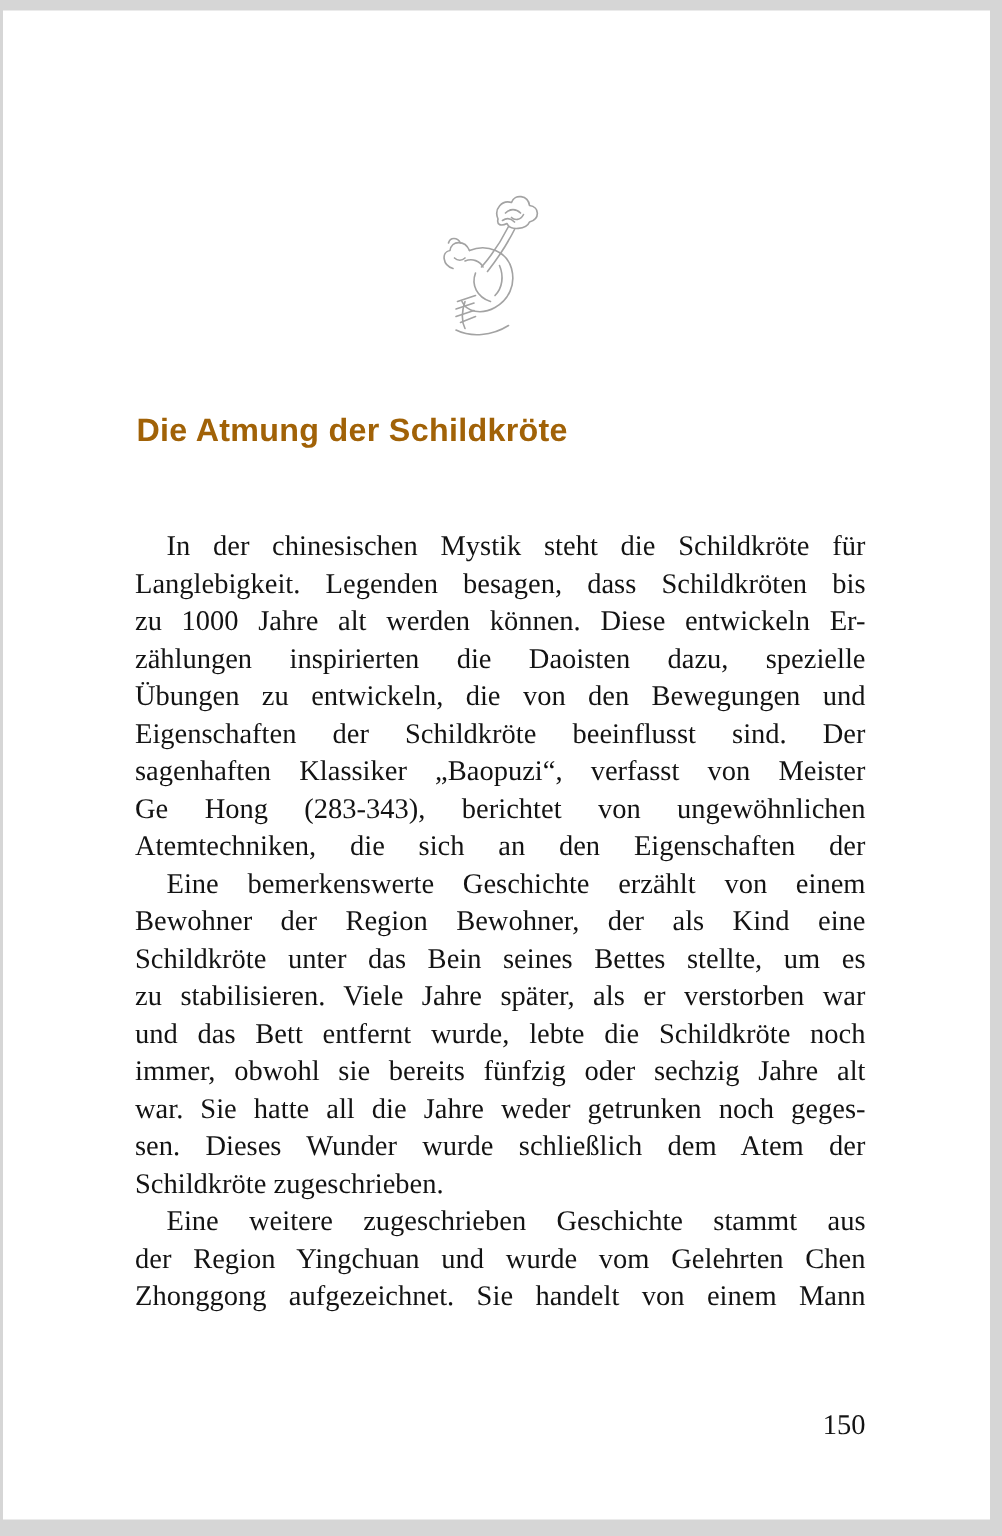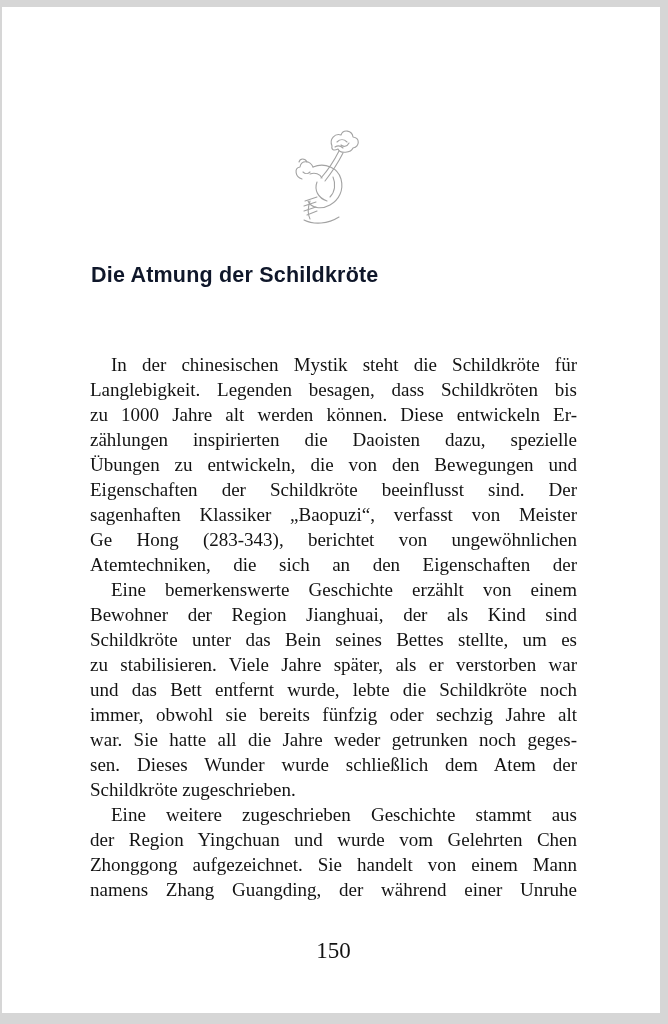--- a/index.html
+++ b/index.html
@@ -25,28 +25,28 @@
   .ornament {
     position: absolute;
     left: 281px;
     top: 122px;
     width: 82px;
     height: 98px;
   }
   .chapter-title {
     position: absolute;
     left: 89px;
-    top: 254px;
+    top: 266px;
     margin: 0;
     font-family: "Liberation Sans", "DejaVu Sans", sans-serif;
     font-weight: bold;
     font-size: 21.5px;
     line-height: 28px;
     letter-spacing: 0.2px;
-    color: #0f172a;
+    color: #a16207;
     white-space: nowrap;
   }
   .text-block {
     position: absolute;
     left: 88px;
     top: 334px;
     width: 487px;
     font-size: 19px;
     line-height: 25px;
     color: #131313;
@@ -64,22 +64,22 @@
     text-align-last: left;
   }
   .line.indent {
     padding-left: 21px;
   }
   .page-number {
     position: absolute;
     left: 88px;
     top: 931px;
     width: 487px;
-    text-align: center;
-    font-size: 23px;
+    text-align: right;
+    font-size: 19px;
     line-height: 25px;
     color: #131313;
   }
 </style>
 </head>
 <body>
 
 <div class="page">
 
   <svg class="ornament" viewBox="0 0 82 98" fill="none" stroke="#a3a3a3" stroke-width="1.1" stroke-linecap="round" stroke-linejoin="round">
@@ -117,29 +117,28 @@
       <div class="line indent">In der chinesischen Mystik steht die Schildkröte für</div>
       <div class="line">Langlebigkeit. Legenden besagen, dass Schildkröten bis</div>
       <div class="line">zu 1000 Jahre alt werden können. Diese entwickeln Er-</div>
       <div class="line">zählungen inspirierten die Daoisten dazu, spezielle</div>
       <div class="line">Übungen zu entwickeln, die von den Bewegungen und</div>
       <div class="line">Eigenschaften der Schildkröte beeinflusst sind. Der</div>
       <div class="line">sagenhaften Klassiker „Baopuzi“, verfasst von Meister</div>
       <div class="line">Ge Hong (283-343), berichtet von ungewöhnlichen</div>
       <div class="line">Atemtechniken, die sich an den Eigenschaften der</div>
       <div class="line indent">Eine bemerkenswerte Geschichte erzählt von einem</div>
-      <div class="line">Bewohner der Region Jianghuai, der als Kind sind</div>
+      <div class="line">Bewohner der Region Bewohner, der als Kind eine</div>
       <div class="line">Schildkröte unter das Bein seines Bettes stellte, um es</div>
       <div class="line">zu stabilisieren. Viele Jahre später, als er verstorben war</div>
       <div class="line">und das Bett entfernt wurde, lebte die Schildkröte noch</div>
       <div class="line">immer, obwohl sie bereits fünfzig oder sechzig Jahre alt</div>
       <div class="line">war. Sie hatte all die Jahre weder getrunken noch geges-</div>
       <div class="line">sen. Dieses Wunder wurde schließlich dem Atem der</div>
       <div class="line last">Schildkröte zugeschrieben.</div>
       <div class="line indent">Eine weitere zugeschrieben Geschichte stammt aus</div>
       <div class="line">der Region Yingchuan und wurde vom Gelehrten Chen</div>
       <div class="line">Zhonggong aufgezeichnet. Sie handelt von einem Mann</div>
-      <div class="line">namens Zhang Guangding, der während einer Unruhe</div>
     </div>
 
   <div class="page-number">150</div>
 
 </div>
 
 </body></html>

